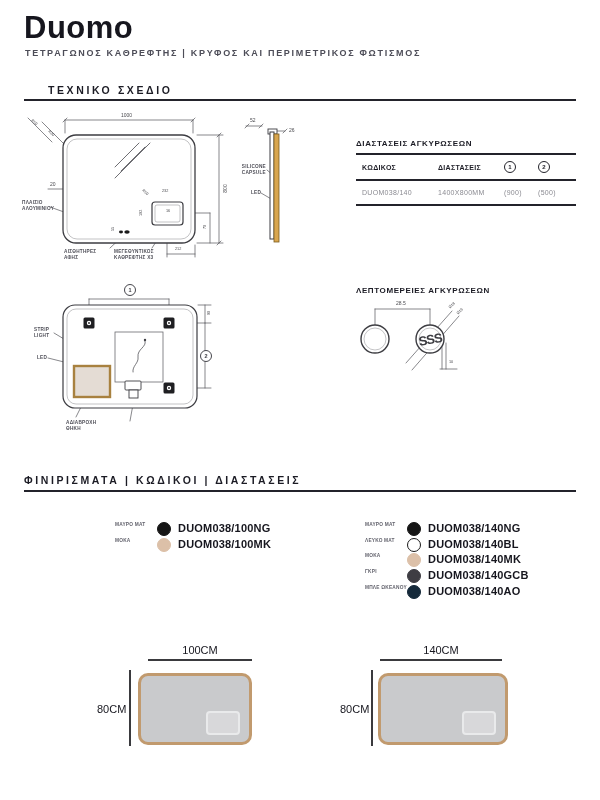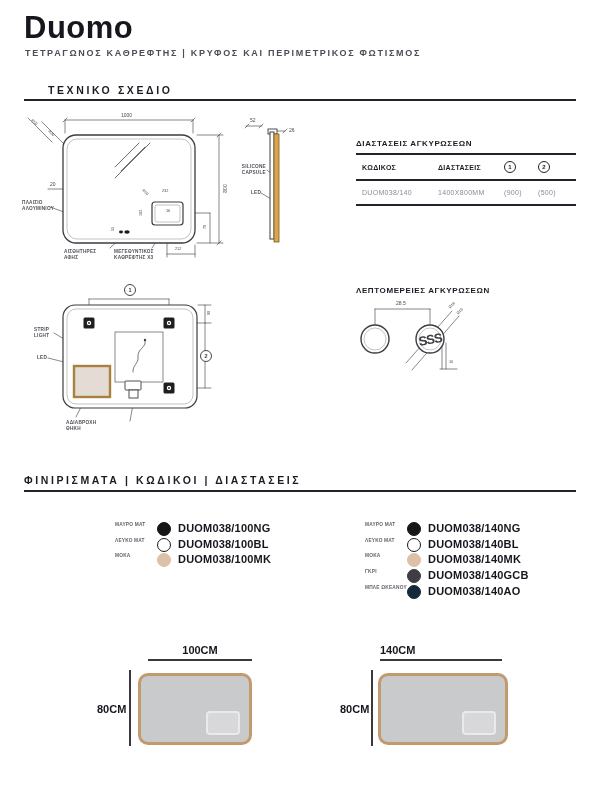--- a/index.html
+++ b/index.html
@@ -31,21 +31,21 @@
   .marker{position:absolute;width:10px;height:10px;border:1px solid #46464c;border-radius:50%;background:#fff;
           display:flex;align-items:center;justify-content:center;font-size:5.5px;font-weight:700;color:#3c3c42;}
   
   .finish-col{position:absolute;width:200px;}
   .finish-row{display:flex;height:15.7px;}
   .finish-name{width:42px;font-size:4.8px;font-weight:700;letter-spacing:.2px;color:#63636d;line-height:1.2;text-transform:uppercase;}
   .swatch{width:14px;height:14px;border-radius:50%;border:1.5px solid transparent;margin-right:7px;box-sizing:border-box;flex:none;}
   .finish-code{font-size:11px;font-weight:800;letter-spacing:.2px;color:#16161e;white-space:nowrap;}
   
   .size-diagram{position:absolute;}
-  .size-label{position:absolute;font-size:11px;font-weight:700;color:#16161e;white-space:nowrap;}
+  .size-label{position:absolute;font-size:11px;font-weight:400;color:#16161e;white-space:nowrap;}
   .hline,.vline{position:absolute;background:#3a3a3e;}
   .mirror{position:absolute;border:3px solid #c19a6e;border-radius:10px;box-sizing:border-box;
           background:linear-gradient(145deg,#c4c5c7 0%,#cbcccе 55%,#d1d2d4 100%);background-color:#c9cacc;}
   .mag-win{position:absolute;right:9px;bottom:7px;width:30px;height:20px;border:2px solid #e9eaeb;
            border-radius:4px;background:rgba(255,255,255,.28);}
   svg line,svg path{stroke-linecap:round;}
 </style>
 </head>
 <body>
 
@@ -250,25 +250,20 @@
   <div class="abs sec-title" style="left:24px;top:474px;">ΦΙΝΙΡΙΣΜΑΤΑ | ΚΩΔΙΚΟΙ | ΔΙΑΣΤΑΣΕΙΣ</div>
   <div class="abs rule" style="left:24px;top:490px;width:552px;"></div>
 
   <div class="finish-col" style="left:115px;top:522px;">
     <div class="finish-row">
       <div class="finish-name">ΜΑΥΡΟ ΜΑΤ</div>
       <div class="swatch" style="background-color: rgb(22, 22, 22); border-color: rgb(22, 22, 22);"></div>
       <div class="finish-code">DUOM038/100NG</div>
     </div>
     <div class="finish-row">
-      <div class="finish-name">ΛΕΥΚΟ ΜΑΤ</div>
-      <div class="swatch" style="background-color: rgb(255, 255, 255); border-color: rgb(26, 26, 26);"></div>
-      <div class="finish-code">DUOM038/100BL</div>
-    </div>
-    <div class="finish-row">
       <div class="finish-name">ΜΟΚΑ</div>
       <div class="swatch" style="background-color: rgb(220, 192, 168); border-color: rgb(220, 192, 168);"></div>
       <div class="finish-code">DUOM038/100MK</div>
     </div>
   </div>
 
   <div class="finish-col" style="left:365px;top:522px;">
     <div class="finish-row">
       <div class="finish-name">ΜΑΥΡΟ ΜΑΤ</div>
       <div class="swatch" style="background-color: rgb(22, 22, 22); border-color: rgb(22, 22, 22);"></div>
@@ -300,21 +295,21 @@
     <span class="size-label" style="left:53px;top:0px;width:104px;text-align:center;">100CM</span>
     <div class="hline" style="left:53px;top:15px;width:104px;height:1.5px;"></div>
     <span class="size-label" style="left:2px;top:59px;">80CM</span>
     <div class="vline" style="left:34px;top:26px;width:1.5px;height:76px;"></div>
     <div class="mirror" style="left:43px;top:29px;width:114px;height:72px;">
       <div class="mag-win"></div>
     </div>
   </div>
 
   <div class="size-diagram" style="left:330px;top:644px;width:185px;height:112px;">
-    <span class="size-label" style="left:50px;top:0px;width:122px;text-align:left;">140CM</span>
+    <span class="size-label" style="left:50px;top:0px;width:122px;text-align:center;">140CM</span>
     <div class="hline" style="left:50px;top:15px;width:122px;height:1.5px;"></div>
     <span class="size-label" style="left:10px;top:59px;">80CM</span>
     <div class="vline" style="left:41px;top:26px;width:1.5px;height:76px;"></div>
     <div class="mirror" style="left:48px;top:29px;width:130px;height:72px;">
       <div class="mag-win"></div>
     </div>
   </div>
 
 </div>
 

